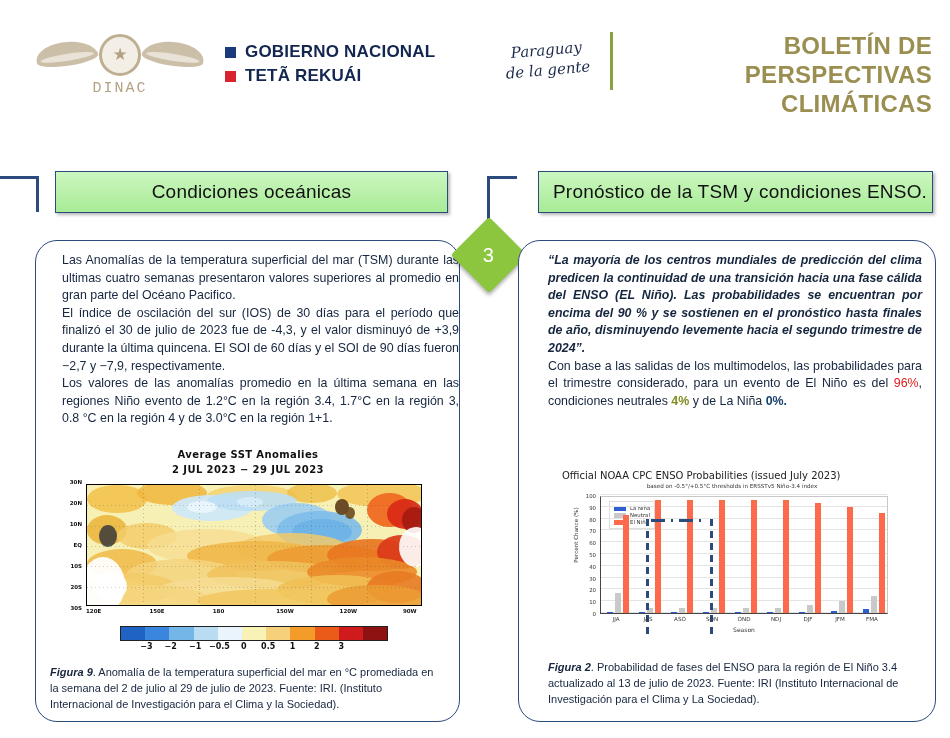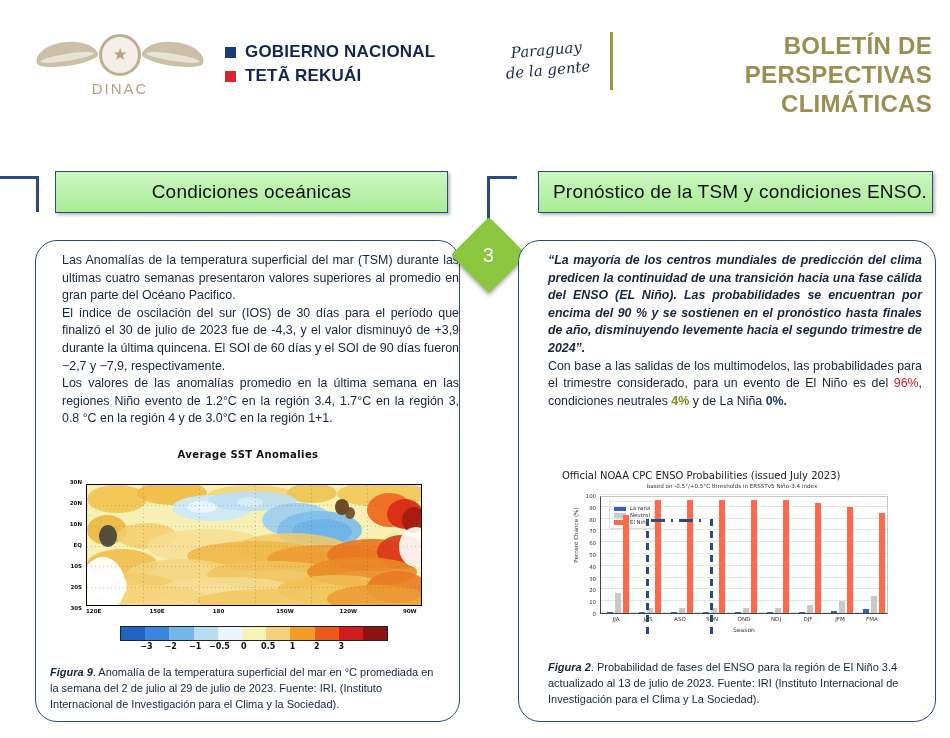--- a/index.html
+++ b/index.html
@@ -22,21 +22,21 @@
   .wing { position:absolute; top:8px; width:62px; height:24px; background:#c4b49a;
           border-radius:50% 50% 50% 50% / 70% 70% 30% 30%; opacity:.85; }
   .wing.l { left:0; transform:rotate(-9deg) skewX(10deg); }
   .wing.r { right:0; transform:rotate(9deg) skewX(-10deg); }
   .wing:after { content:""; position:absolute; left:6%; top:48%; width:88%; height:30%;
                 background:#fff; opacity:.55; border-radius:50%; }
   .crest { position:absolute; left:50%; top:0; transform:translateX(-50%);
            width:42px; height:42px; border-radius:50%; border:3px solid #bfae92;
            background:#f3efe7; display:flex; align-items:center; justify-content:center; }
   .crest .star { color:#b3a184; font-size:17px; line-height:1; }
-  #dinac-text { margin-top:4px; font-family:Liberation Sans, sans-serif; font-size:15px;
+  #dinac-text { margin-top:4px; font-family:Liberation Mono, monospace; font-size:15px;
                 letter-spacing:2px; color:#b3a184; }
 
   #gov-block { position:absolute; left:225px; top:42px; }
   .gov-line { display:flex; align-items:center; margin-bottom:4px; }
   .sq { width:11px; height:11px; margin-right:9px; }
   .sq.red { background:#d8242e; }
   .sq.blue { background:#1b3a7a; }
   .gov-label { font-weight:bold; font-size:17px; color:#12264f; letter-spacing:.2px; }
 
   #pyg-block { position:absolute; left:492px; top:36px; width:110px; height:62px; }
@@ -197,20 +197,21 @@
 <div class="body-text" id="left-text">
   <div>Las Anomalías de la temperatura superficial del mar (TSM) durante las ultimas cuatro semanas presentaron valores superiores al promedio en gran parte del Océano Pacifico.</div>
   <div>El índice de oscilación del sur (IOS) de 30 días para el período que finalizó el 30 de julio de 2023 fue de -4,3, y el valor disminuyó de +3,9 durante la última quincena. El SOI de 60 días y el SOI de 90 días fueron −2,7 y −7,9, respectivamente.</div>
   <div>
     <span>Los valores de las anomalías promedio en la última semana en las regiones Niño evento de </span><b class="hl">1.2°C</b><span> en la región 3.4, </span><b class="hl">1.7°C</b><span> en la región 3, </span><b class="hl">0.8 °C</b><span> en la región 4 y de </span><b class="hl">3.0°C</b><span> en la región 1+1.</span>
   </div>
 </div>
 
 <div id="sst-fig">
   <div class="fig-title">Average SST Anomalies</div>
+  <div class="fig-title">2 JUL 2023  −  29 JUL 2023</div>
 
   <div id="map-ylabels">
       <div style="top: -3px;">30N</div>
       <div style="top: 18px;">20N</div>
       <div style="top: 39px;">10N</div>
       <div style="top: 60px;">EQ</div>
       <div style="top: 81px;">10S</div>
       <div style="top: 102px;">20S</div>
       <div style="top: 123px;">30S</div>
     </div>

